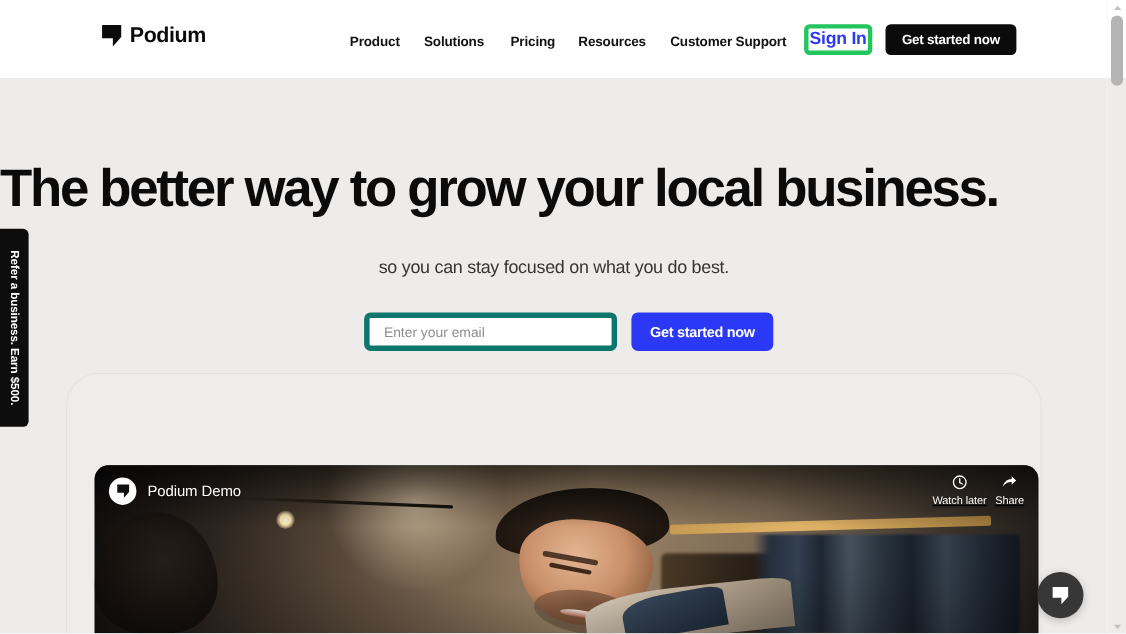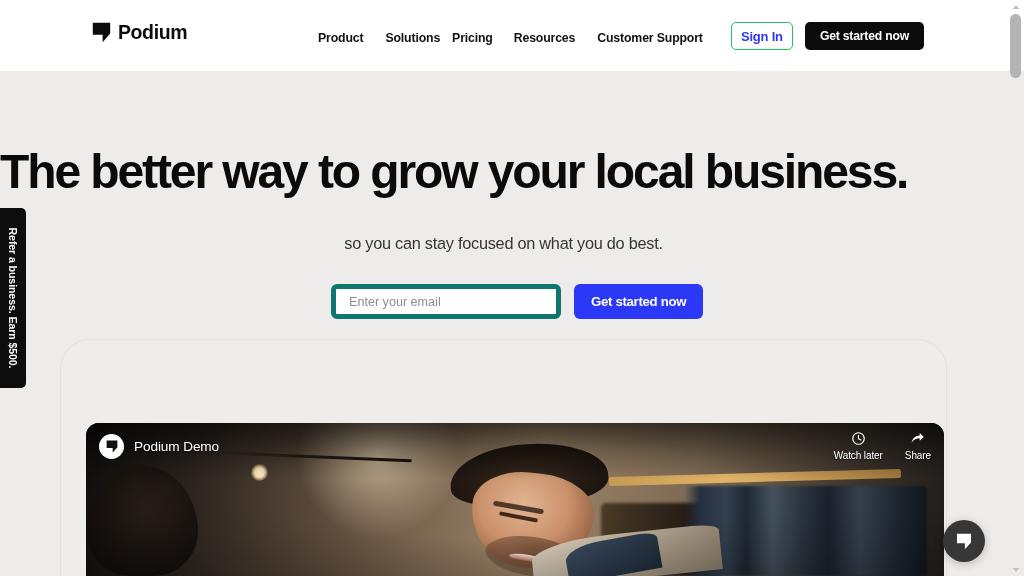--- a/index.html
+++ b/index.html
@@ -86,40 +86,40 @@
   .nav-link {
     font-size: 12.3px;
     font-weight: bold;
     color: #111111;
     letter-spacing: -0.15px;
     white-space: nowrap;
     cursor: pointer;
     padding: 3px 0;
   }
   .nav-gap-1 { margin-right: 22px; }
-  .nav-gap-2 { margin-right: 12px; }
+  .nav-gap-2 { margin-right: 24px; }
   .nav-gap-3 { margin-right: 21px; }
   .nav-gap-4 { margin-right: 22px; }
 
   .header-actions {
     position: absolute;
     right: 83px;
     top: 22px;
     display: flex;
     align-items: center;
     gap: 12px;
   }
   .btn-signin {
     width: 62px;
     height: 28px;
-    border: 1px solid #22c55e;
+    border: 4px solid #22c55e;
     border-radius: 5px;
     background: #ffffff;
     color: #2b38f5;
-    font-size: 13px;
+    font-size: 16px;
     font-weight: bold;
     font-family: "Liberation Sans", sans-serif;
     letter-spacing: -0.2px;
     cursor: pointer;
     display: flex;
     align-items: center;
     justify-content: center;
   }
   .btn-getstarted-nav {
     height: 28px;
@@ -427,22 +427,23 @@
     letter-spacing: -0.1px;
     text-shadow: 0 1px 2px rgba(0,0,0,0.5);
   }
 
   .video-actions {
     position: absolute;
     right: 13px;
     top: 8px;
     display: flex;
     align-items: flex-end;
-    gap: 22px;
+    gap: 8px;
     z-index: 3;
+    text-decoration: underline;
   }
   .video-action {
     display: flex;
     flex-direction: column;
     align-items: center;
     gap: 4px;
     cursor: pointer;
   }
   .video-action svg { width: 15px; height: 15px; display: block; }
   .video-action-label {

